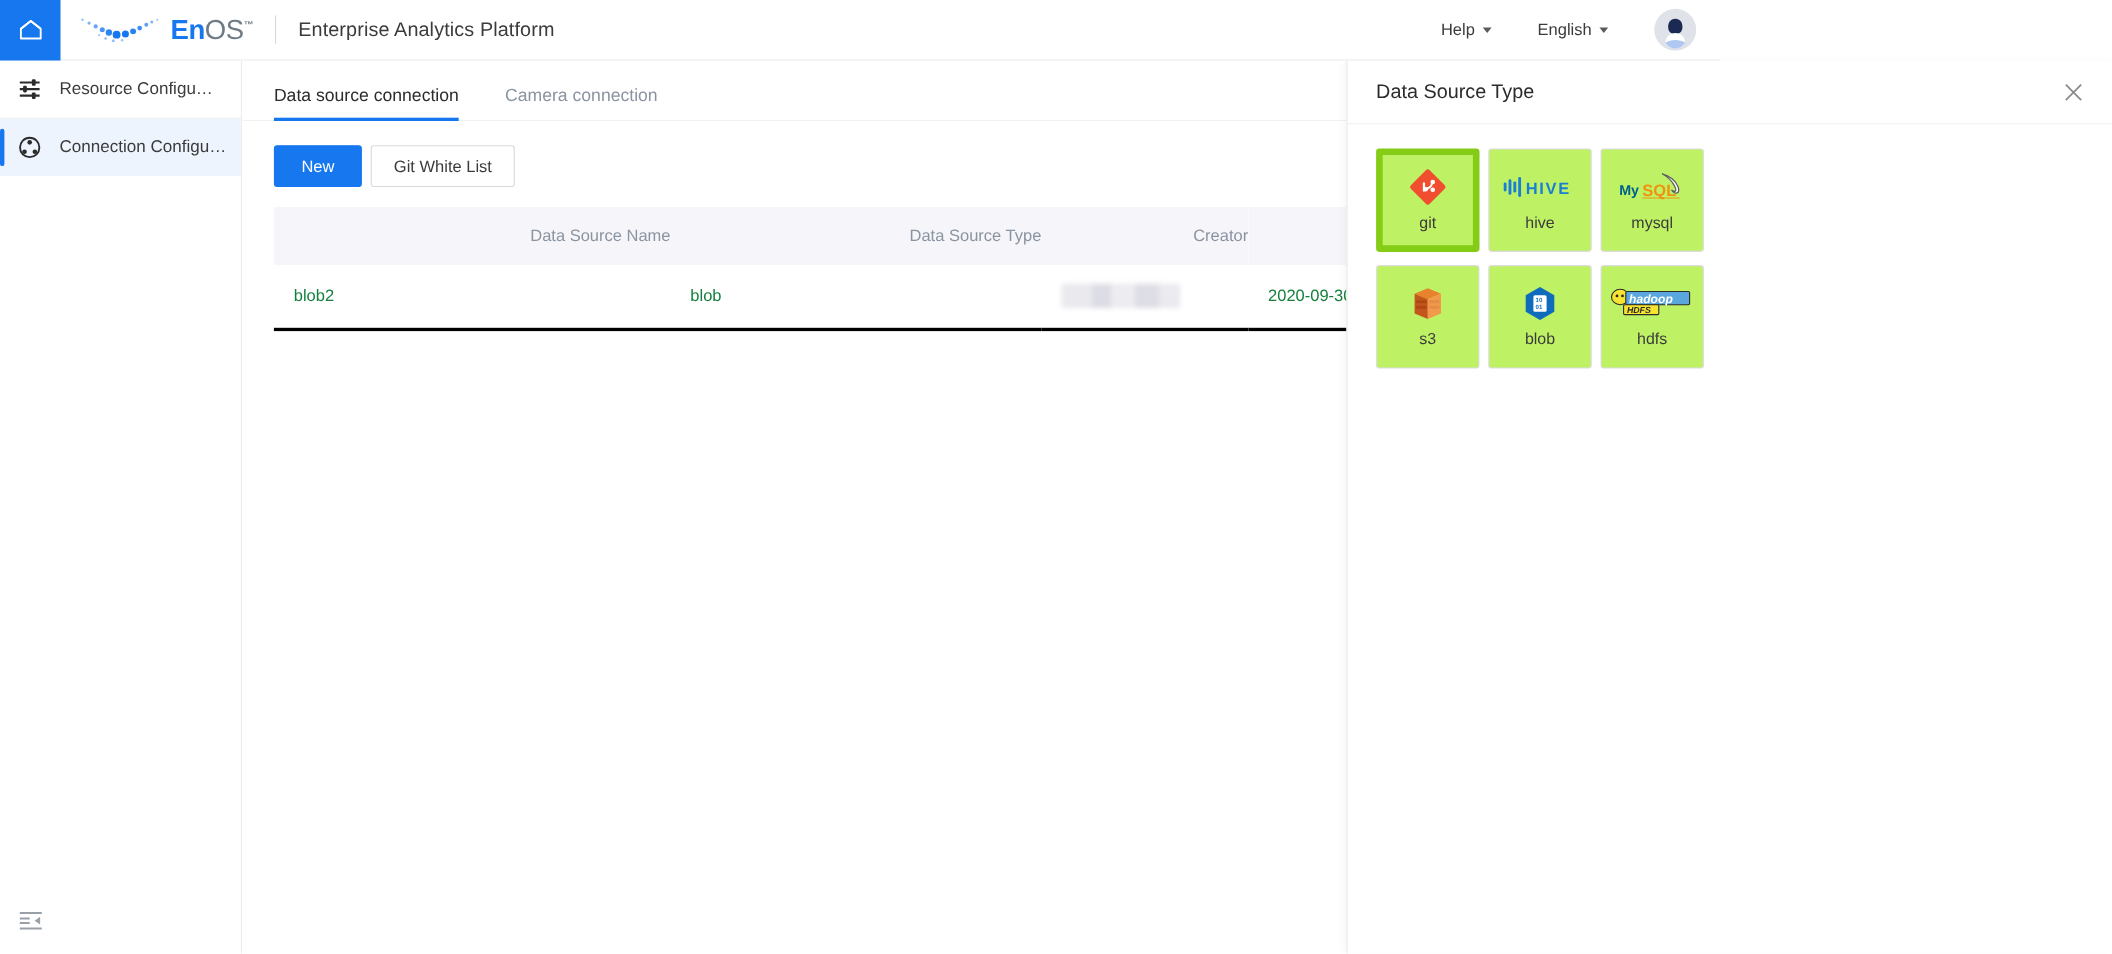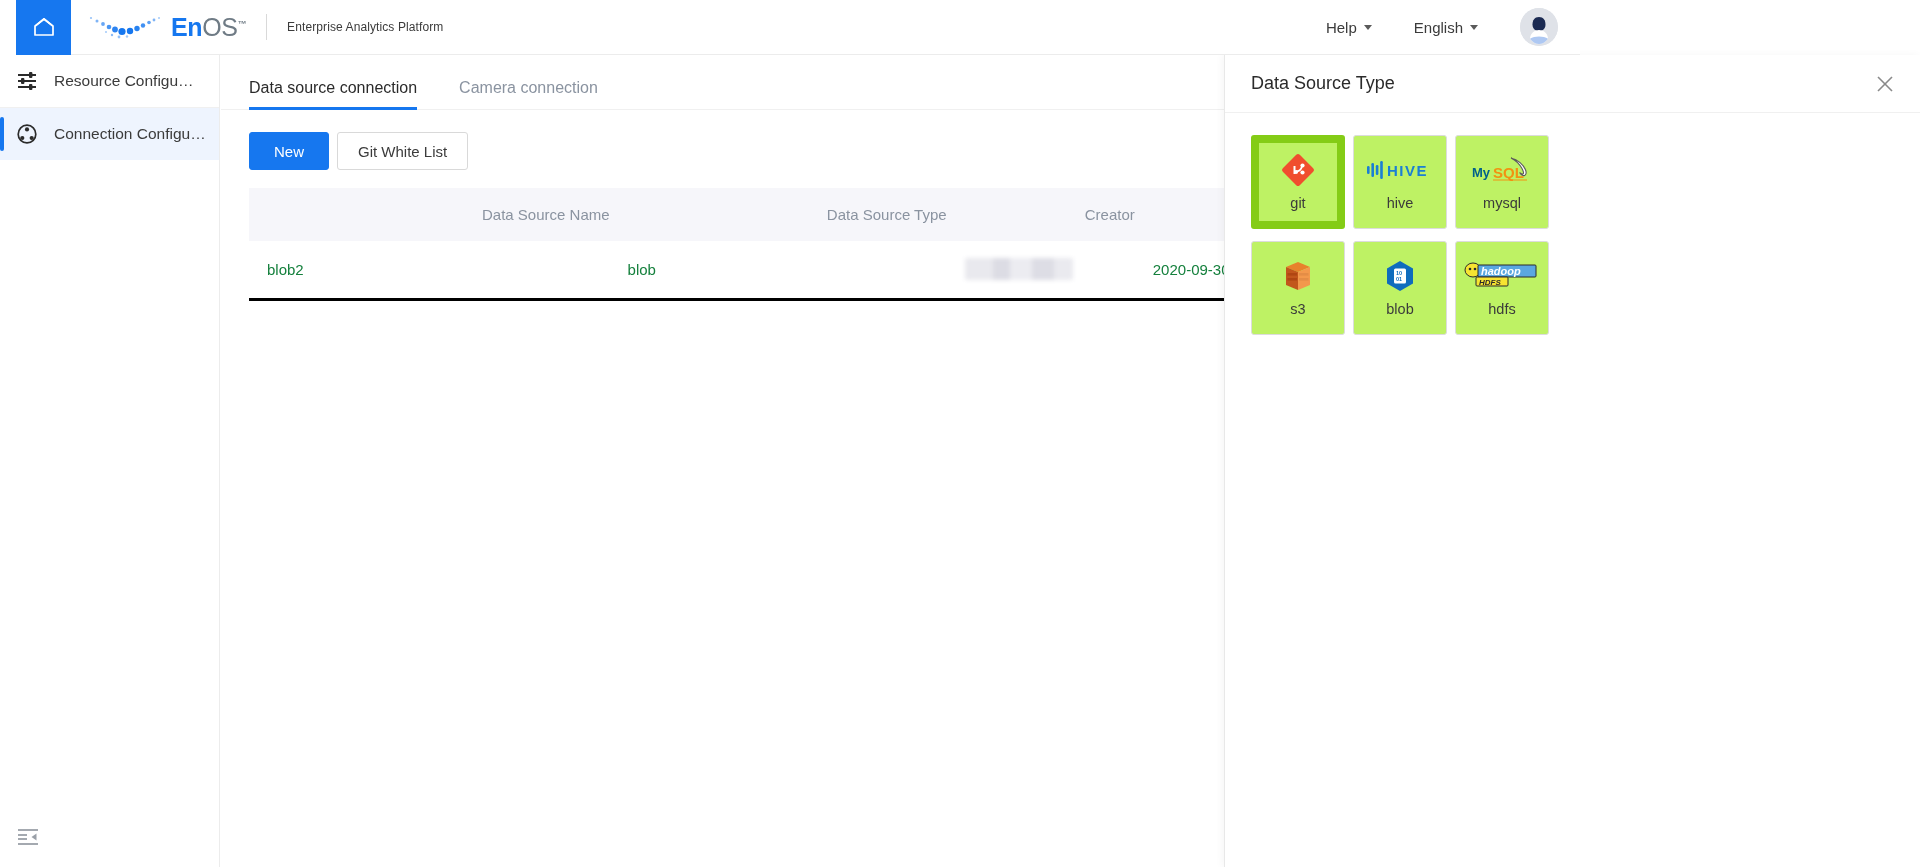--- a/index.html
+++ b/index.html
@@ -6,21 +6,21 @@
   html, body {
     width: 1920px; height: 867px;
     font-family: "Liberation Sans", sans-serif;
     background: #ffffff;
     overflow: hidden;
   }
   .app { position: relative; width: 1920px; height: 867px; }
 
   
   .header {
-    position: absolute; top: 0; left: 16px; width: 1564px; height: 55px;
+    position: absolute; top: 0; left: 0; width: 1564px; height: 55px;
     background: #ffffff;
     border-bottom: 1px solid #ececec;
     display: flex; align-items: center;
     z-index: 30;
   }
   .home-tile {
     width: 55px; height: 55px; background: #1677ef;
     display: flex; align-items: center; justify-content: center;
     flex: 0 0 55px; cursor: pointer;
   }
@@ -37,21 +37,21 @@
     line-height: 1; position: relative;
   }
   .enos-word .en { color: #1677ef; }
   .enos-word .os { color: #6f7b85; font-weight: normal; }
   .enos-word .tm { font-size: 9px; vertical-align: super; color:#6f7b85; }
 
   .brand-divider {
     width: 1px; height: 26px; background: #d9d9d9; margin: 0 20px;
   }
   .platform-title {
-    font-size: 12px; color: #3b3b3b; letter-spacing: 0.1px; white-space: nowrap;
+    font-size: 18px; color: #3b3b3b; letter-spacing: 0.1px; white-space: nowrap;
   }
 
   .header-right {
     margin-left: auto; display: flex; align-items: center; gap: 0;
     padding-right: 22px;
   }
   .hdr-link {
     font-size: 15px; color: #3b3b3b; display: flex; align-items: center;
     gap: 7px; cursor: pointer; margin-right: 42px;
   }
@@ -170,21 +170,21 @@
     padding: 22px 26px; display: grid;
     grid-template-columns: repeat(3, 94px);
     gap: 12px 8px;
   }
   .ds-card {
     width: 94px; height: 94px; border: 1px solid #dcdcdc; border-radius: 3px;
     background: #bef264; display: flex; flex-direction: column;
     align-items: center; justify-content: center; gap: 8px; cursor: pointer;
     position: relative;
   }
-  .ds-card.selected { border: 8px solid #84cc16; }
+  .ds-card.selected { border: 6px solid #84cc16; }
   .ds-card .ds-ico { height: 34px; display: flex; align-items: center; justify-content: center; }
   .ds-card .ds-label { font-size: 14.5px; color: #3b3b3b; }
 </style>
 </head>
 <body>
 
 <div class="app">
 
   <div class="header">
 

